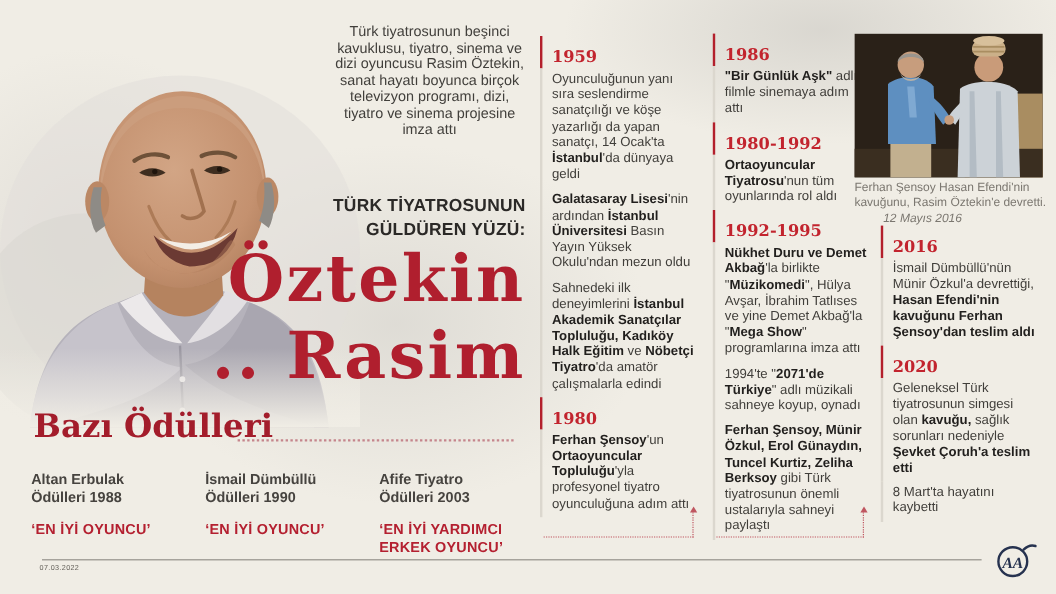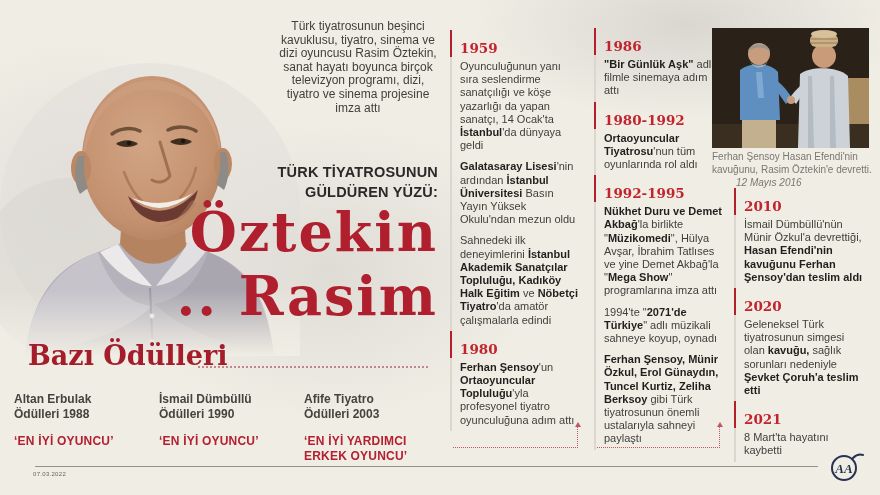--- a/index.html
+++ b/index.html
@@ -15,21 +15,21 @@
          font-size:12px;line-height:13.6px;font-weight:normal;color:#413f3b;}
   .kicker{position:absolute;left:240px;top:162px;width:198px;text-align:right;
           font-size:14.5px;line-height:20px;font-weight:bold;color:#2b2927;letter-spacing:.2px;}
   .bigtitle{position:absolute;left:40px;top:200px;width:398px;text-align:right;
             font-family:"DejaVu Serif",serif;font-weight:bold;font-size:54px;line-height:64px;
             color:#b01f2e;letter-spacing:2px;}
 
   .awards-heading{position:absolute;left:28px;top:340px;font-family:"DejaVu Serif",serif;
                   font-weight:bold;font-size:27px;color:#a31d2b;}
   .awards-dotline{position:absolute;left:198px;top:366px;width:230px;border-top:2px dotted #c5858c;}
-  .awards-row{position:absolute;left:14px;top:392px;width:412px;display:flex;justify-content:center;}
+  .awards-row{position:absolute;left:26px;top:392px;width:412px;display:flex;justify-content:center;}
   .award{width:145px;}
   .award:nth-child(3){width:122px;}
   .award-name{font-size:12px;line-height:15px;font-weight:bold;color:#46433f;width:110px;}
   .award-prize{font-size:12px;line-height:15px;font-weight:bold;color:#b42030;margin-top:12px;letter-spacing:.2px;}
 
   .tl-col{position:absolute;width:128px;}
   #tl-col-0{left:450px;top:30px;}
   #tl-col-1{left:594px;top:28px;}
   #tl-col-2{left:734px;top:188px;width:130px;}
   .tl-year{font-family:"DejaVu Serif",serif;font-weight:bold;font-size:13.5px;color:#c2242e;
@@ -181,33 +181,32 @@
         <div class="tl-year">1992-1995</div>
         <div class="tl-body">
           <p class="tl-p"><b>Nükhet Duru ve Demet Akbağ</b>'la birlikte "<b>Müzikomedi</b>", Hülya Avşar, İbrahim Tatlıses ve yine Demet Akbağ'la "<b>Mega Show</b>" programlarına imza attı</p>
           <p class="tl-p">1994'te "<b>2071'de Türkiye</b>" adlı müzikali sahneye koyup, oynadı</p>
           <p class="tl-p"><b>Ferhan Şensoy, Münir Özkul, Erol Günaydın, Tuncel Kurtiz, Zeliha Berksoy</b> gibi Türk tiyatrosunun önemli ustalarıyla sahneyi paylaştı</p>
         </div>
       </div>
     </div>
   <div class="tl-col" id="tl-col-2">
       <div class="tl-item">
-        <div class="tl-year">2010</div>
+        <div class="tl-year">2016</div>
         <div class="tl-body">
           <p class="tl-p">İsmail Dümbüllü'nün Münir Özkul'a devrettiği, <b>Hasan Efendi'nin kavuğunu Ferhan Şensoy'dan teslim aldı</b></p>
         </div>
       </div>
       <div class="tl-item">
         <div class="tl-year">2020</div>
         <div class="tl-body">
           <p class="tl-p">Geleneksel Türk tiyatrosunun simgesi olan <b>kavuğu,</b> sağlık sorunları nedeniyle <b>Şevket Çoruh'a teslim etti</b></p>
         </div>
       </div>
       <div class="tl-item">
-        <div class="tl-year">2021</div>
         <div class="tl-body">
           <p class="tl-p">8 Mart'ta hayatını kaybetti</p>
         </div>
       </div>
     </div>
 
   <div class="connector" id="conn1"></div>
   <div class="connector" id="conn2"></div>
 
   <div class="photo2">

